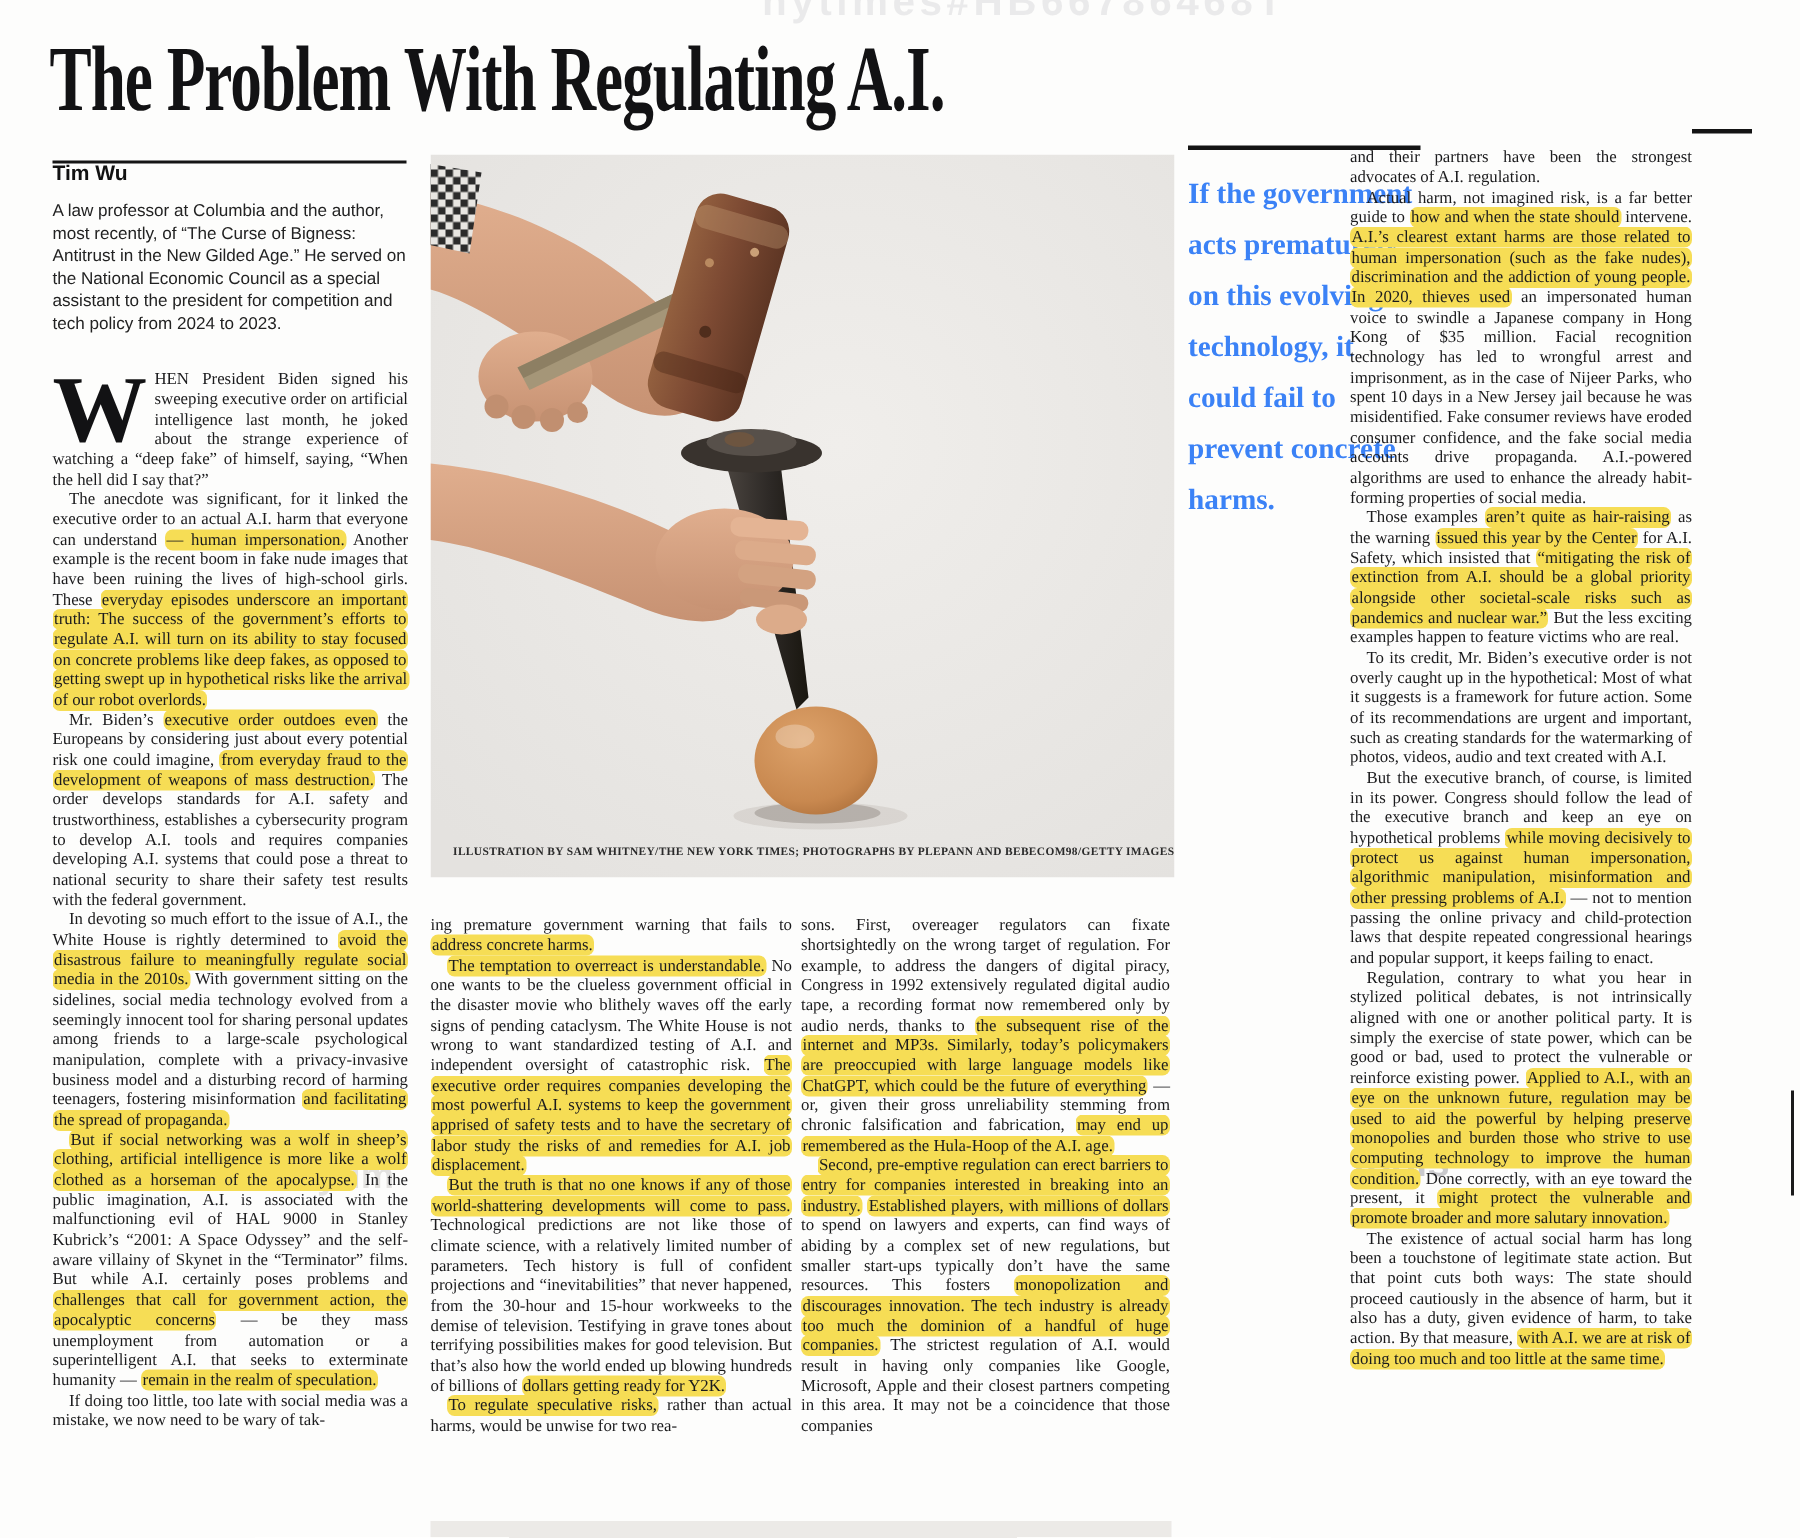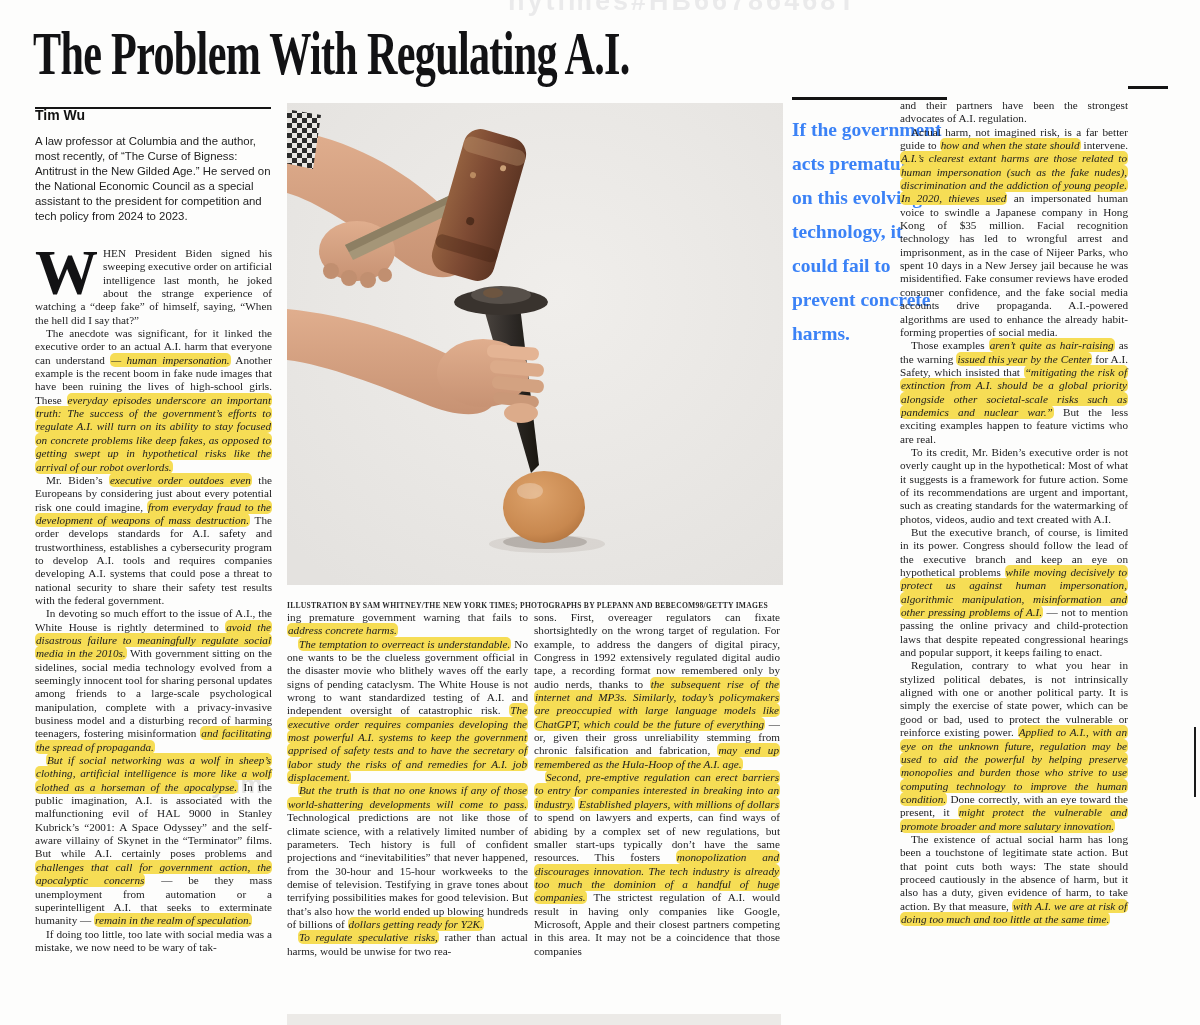--- a/index.html
+++ b/index.html
@@ -37,26 +37,26 @@
   .col3 { left:534px; top:611px; width:246px; }
   .col4 { left:900px; top:99px;  width:228px; }
   .para { margin:0; text-indent:11px; }
   .noindent { text-indent:0; }
   .dropcap::first-letter {
     float:left; font-size:63px; line-height:48px; font-weight:bold;
     padding:2px 5px 0 0; color:#121214;
   }
   mark.hl {
     background:var(--hl, #f6dd55); color:inherit; border-radius:5px; padding:1px 1px;
-    box-decoration-break:clone;font-style:italic; -webkit-box-decoration-break:clone;
+    box-decoration-break:clone; -webkit-box-decoration-break:clone;
   }
   
   .photo { position:absolute; left:287px; top:103px; width:496px; height:482px; }
   .caption {
-    position:absolute; left:287px; top:601px; width:496px; 
+    position:absolute; left:287px; top:563px; width:496px; text-align:right;
     font-size:7.6px; letter-spacing:.25px; color:#2a2a2a; font-weight:bold;
   }
   
   .pq { position:absolute; left:792px; top:97px; width:155px; }
   .pq-rule { height:3px; background:#141414; margin-bottom:13px; }
   .pq-text { font-weight:bold; font-size:19.5px; line-height:34px; color:#3b82f6; text-align:left; }
   
   .tr-dash { position:absolute; left:1128px; top:86px; width:40px; height:3px; background:#141414; }
   .v-tick  { position:absolute; left:1194px; top:727px; width:2px; height:70px; background:#1a1a1a; }
   .bottom-smudge { position:absolute; left:287px; top:1014px; width:494px; height:11px; background:#eceae7; }

